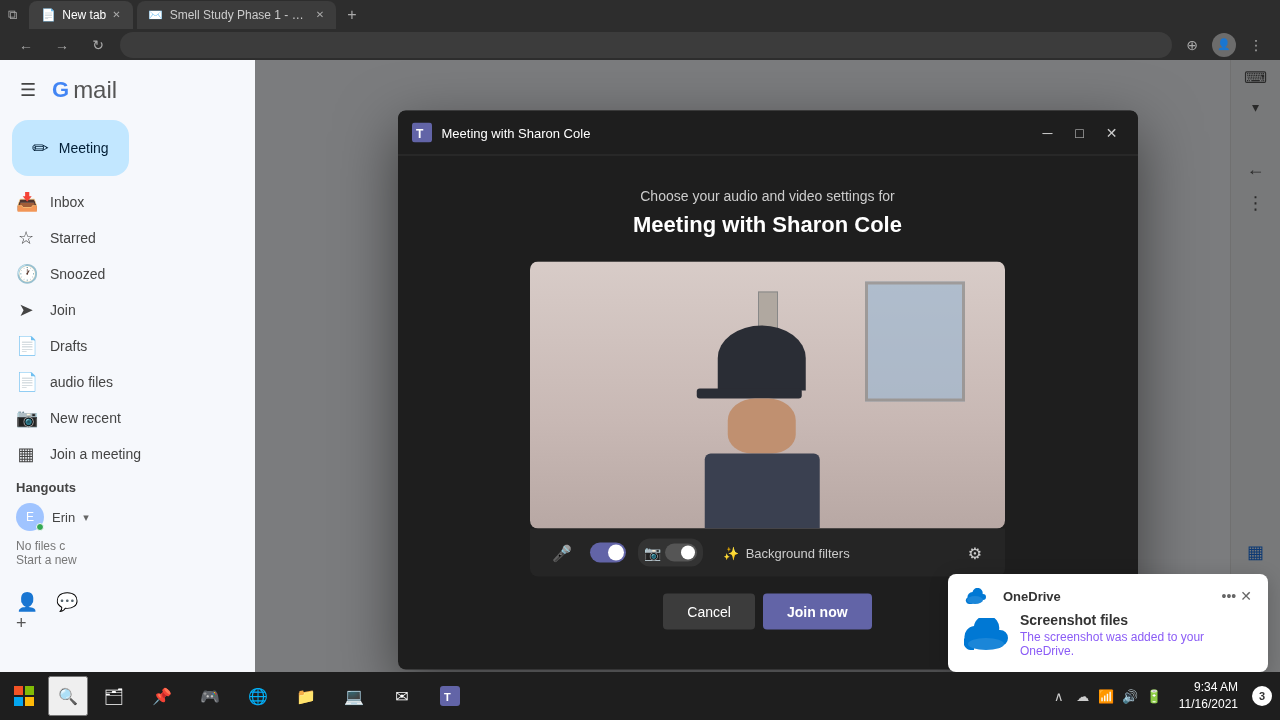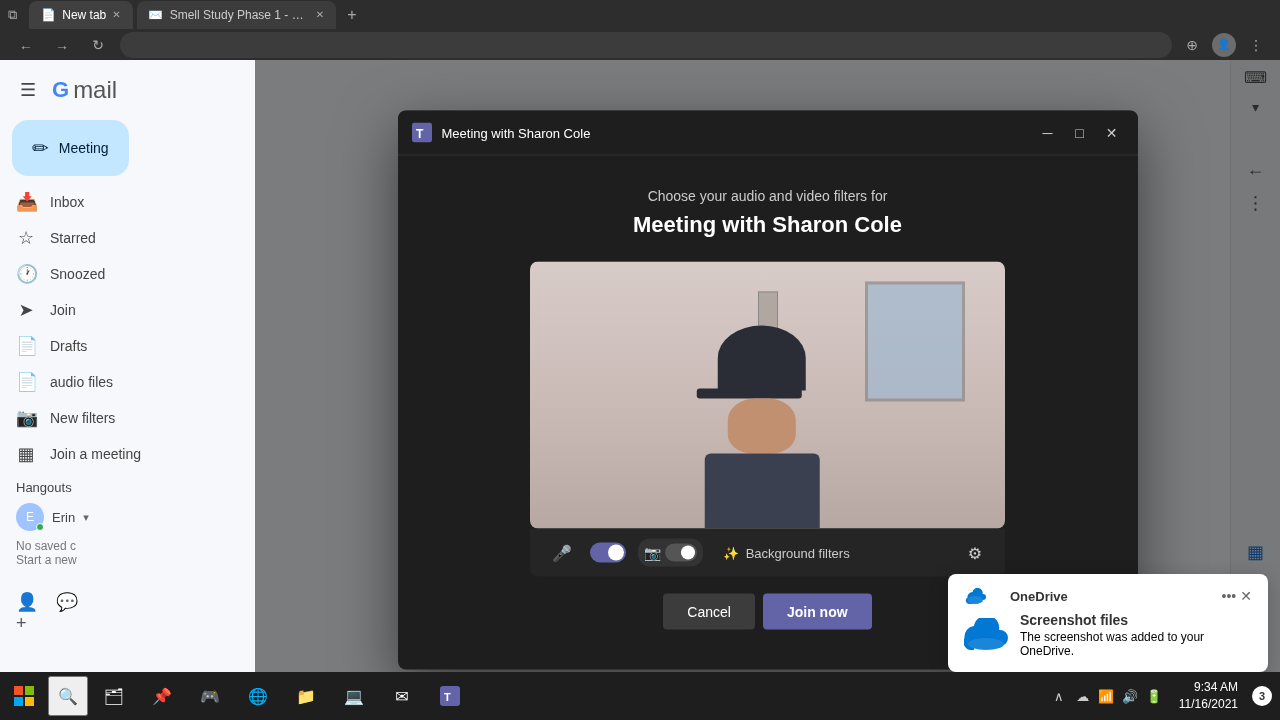--- a/index.html
+++ b/index.html
@@ -182,21 +182,21 @@
       padding: 8px 16px 4px;
       font-size: 13px;
       font-weight: 600;
       color: #444;
     }
     .hangouts-section {
       padding: 8px 16px;
     }
     .hangouts-title {
       font-size: 13px;
-      font-weight: 400;
+      font-weight: 700;
       color: #444;
       margin-bottom: 8px;
     }
     .hangouts-user {
       display: flex;
       align-items: center;
       gap: 8px;
       font-size: 13px;
       color: #444;
     }
@@ -491,21 +491,21 @@
       gap: 8px;
     }
     .notification-header {
       display: flex;
       align-items: center;
       justify-content: space-between;
     }
     .notification-title-row {
       display: flex;
       align-items: center;
-      gap: 24px;
+      gap: 17px;
     }
     .notification-app-name {
       font-size: 13px;
       font-weight: 600;
       color: #333;
     }
     .notification-menu-btn {
       background: transparent;
       border: none;
       color: #666;
@@ -531,21 +531,21 @@
     .notification-text {
       flex: 1;
     }
     .notification-title {
       font-size: 14px;
       font-weight: 600;
       color: #333;
     }
     .notification-desc {
       font-size: 12px;
-      color: #000000;
+      color: #8b5cf6;
       margin-top: 2px;
     }
 
     
     .taskbar {
       position: absolute;
       bottom: 0; left: 0; right: 0;
       height: 48px;
       background: #1e1e1e;
       display: flex;
@@ -697,39 +697,39 @@
       <span class="nav-item-icon">📄</span>
       <span>Drafts</span>
     </div>
     <div class="nav-item">
       <span class="nav-item-icon">📄</span>
       <span>audio files</span>
     </div>
 
     <div class="nav-item">
       <span class="nav-item-icon">📷</span>
-      <span>New filters</span>
+      <span>New recent</span>
     </div>
     <div class="nav-item">
       <span class="nav-item-icon">▦</span>
       <span>Join a meeting</span>
     </div>
 
     <div class="hangouts-section">
       <div class="hangouts-title">Hangouts</div>
       <div class="hangouts-user">
         <div class="hangouts-avatar">
           E
           <div class="online-dot"></div>
         </div>
         <span>Erin</span>
         <span style="font-size:11px;color:#666;">▾</span>
       </div>
       <div class="hangouts-no-recent">
-        <div>No saved c</div>
+        <div>No files c</div>
         <div>Start a new</div>
       </div>
     </div>
 
     <div class="sidebar-bottom-icons">
       <span class="sidebar-bottom-icon">👤+</span>
       <span class="sidebar-bottom-icon">💬</span>
     </div>
   </div>
 
@@ -751,21 +751,21 @@
             <span class="titlebar-title">Meeting with Sharon Cole</span>
           </div>
           <div class="titlebar-controls">
             <button class="titlebar-btn">─</button>
             <button class="titlebar-btn">□</button>
             <button class="titlebar-btn close">✕</button>
           </div>
         </div>
 
         <div class="modal-content">
-          <div class="subtitle-text">Choose your audio and video filters for</div>
+          <div class="subtitle-text">Choose your audio and video settings for</div>
           <div class="meeting-title">Meeting with Sharon Cole</div>
 
           <div style="position:relative;width:475px;">
             <div class="video-container">
               <div class="room-bg"></div>
               <div class="window-element"></div>
               <div class="wall-fixture"></div>
 
               <div style="position:absolute;bottom:0;left:50%;transform:translateX(-55%);">
                 <div style="width:88px;height:65px;background:#2a2d35;border-radius:50% 50% 0 0;margin:0 auto;"></div>

